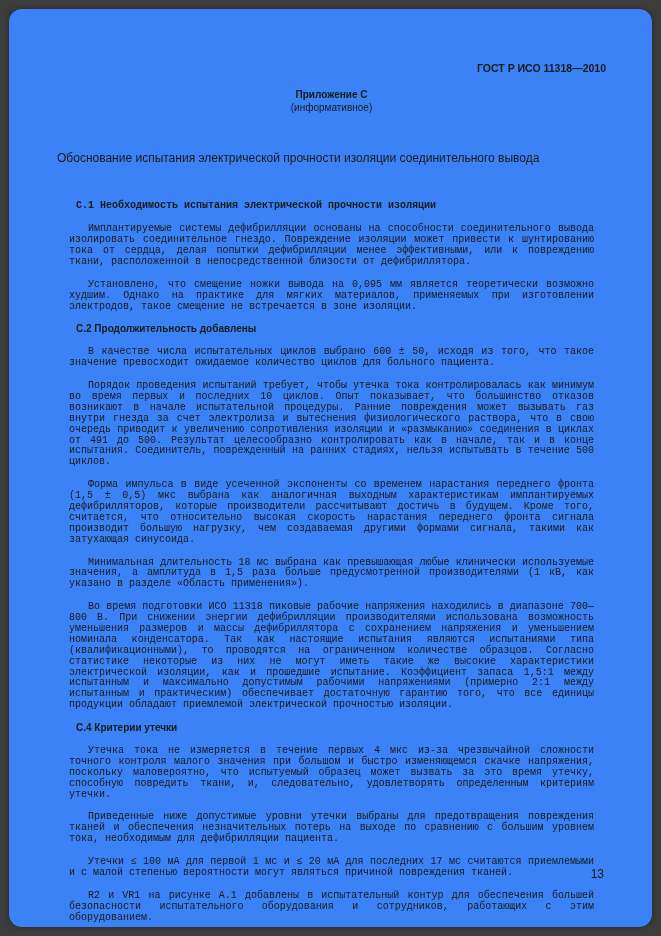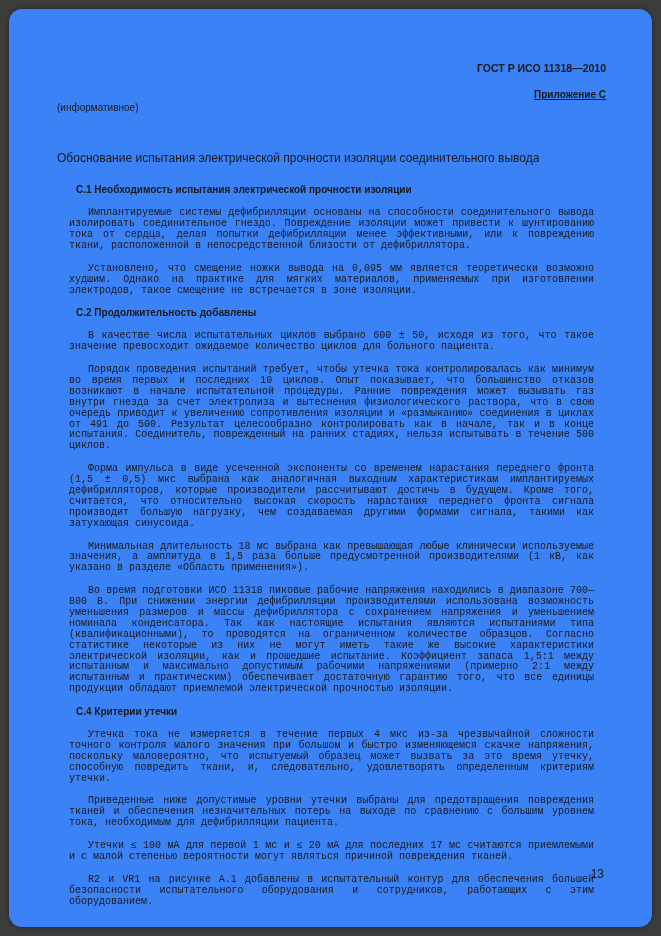--- a/index.html
+++ b/index.html
@@ -27,34 +27,33 @@
     overflow: hidden;
     box-shadow: 0 0 6px rgba(0,0,0,0.4);
   }
   .doc-code {
     text-align: right;
     font-weight: bold;
     font-size: 10.5px;
     margin-bottom: 16px;
   }
   .annex-label {
-    text-align: right;
+    text-align: center;
     font-weight: bold;
-    text-decoration: underline;
   }
   .annex-type {
-    text-align: left;
+    text-align: center;
     margin-top: 2px;
   }
   .doc-title {
     font-weight: normal;
     font-size: 12px;
     margin: 38px 0 0 0;
   }
-  .section.first .sec-heading { margin-top: 20px; }
+  .section.first .sec-heading { margin-top: 36px; font-family: Liberation Mono, monospace; }
   .sec-heading {
     font-weight: bold;
     text-indent: 19px;
     margin-top: 9px;
     margin-bottom: 3px;
   }
   .para {
     margin: 12px;
     text-align: justify;
     text-indent: 19px;

